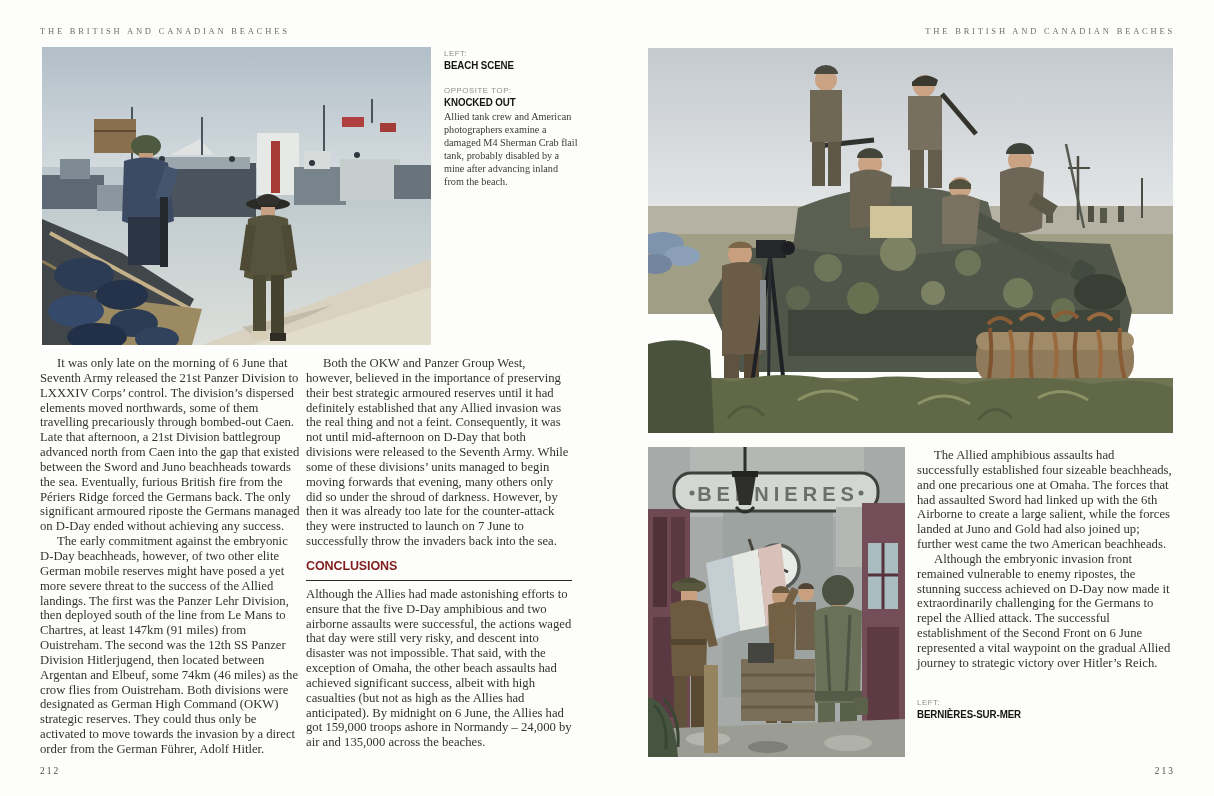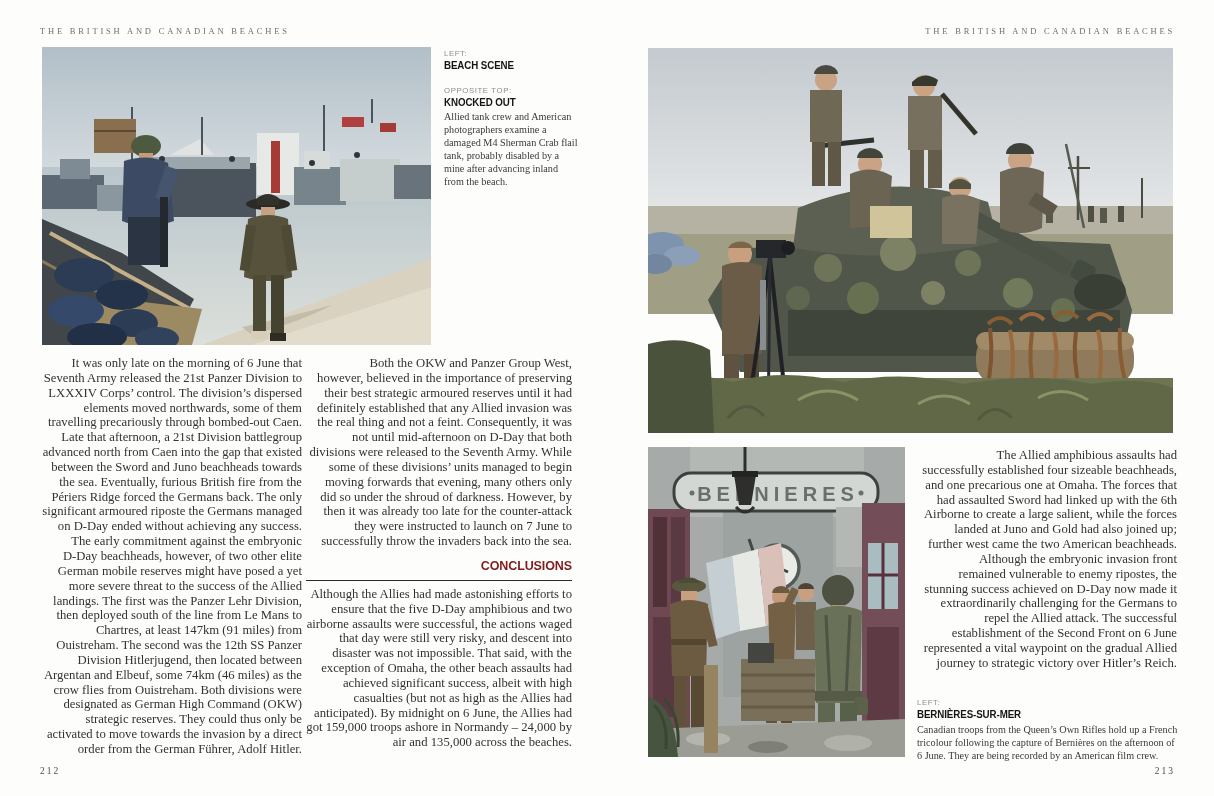--- a/index.html
+++ b/index.html
@@ -12,21 +12,21 @@
   .folio{position:absolute;bottom:20px;font-size:9.5px;letter-spacing:2px;color:#4d4c49;}
   .folio.left{left:40px;}
   .folio.right{right:39px;margin-left:24px;}
   .photo{position:absolute;display:block;}
   .capcol{position:absolute;left:444px;top:49px;width:134px;}
   .cap{margin:0 0 15px 0;}
   .cap-label{font-size:7.8px;letter-spacing:0.6px;color:#8e8d8a;font-family:Liberation Sans, sans-serif;}
   .cap-title{font-family:"Liberation Sans",sans-serif;font-weight:700;font-size:10.6px;
              letter-spacing:-0.1px;color:#141413;margin:1px 0 3px 0;transform-origin:left;transform:scaleX(.92);}
   .cap-body{font-size:10.2px;line-height:12.9px;color:#3a3937;}
-  .bodycol{position:absolute;top:356px;font-size:12.7px;line-height:14.85px;color:#333230;text-align:right;}
+  .bodycol{position:absolute;top:356px;font-size:12.7px;line-height:14.85px;color:#333230;text-align:left;}
   .bodycol p{margin:0;}
   .bodycol p.ind{text-indent:17px;}
   .subhead{font-family:"Liberation Sans",sans-serif;font-weight:700;font-size:12.5px;color:#7f1d1d;
            letter-spacing:-0.1px;border-bottom:1.6px solid #2a2a28;padding-bottom:6px;margin:10px 0 6px 0;}
   .rp-caption{position:absolute;left:917px;top:698px;width:262px;}
   .rp-caption .cap-body{font-size:10.2px;line-height:13px;}
   svg{display:block;}
 </style>
 </head>
 <body>
@@ -334,18 +334,17 @@
   </svg>
 
   <div class="bodycol" style="left:917px;top:448px;width:260px;">
     <p class="ind">The Allied amphibious assaults had successfully established four sizeable beachheads, and one precarious one at Omaha. The forces that had assaulted Sword had linked up with the 6th Airborne to create a large salient, while the forces landed at Juno and Gold had also joined up; further west came the two American beachheads.</p>
     <p class="ind">Although the embryonic invasion front remained vulnerable to enemy ripostes, the stunning success achieved on D-Day now made it extraordinarily challenging for the Germans to repel the Allied attack. The successful establishment of the Second Front on 6 June represented a vital waypoint on the gradual Allied journey to strategic victory over Hitler’s Reich.</p>
   </div>
 
   <div class="rp-caption">
     <div class="cap-label">LEFT:</div>
     <div class="cap-title">BERNIÈRES-SUR-MER</div>
-    <div class="cap-body">Canadian troops from the Queen’s Own Rifles hold up a French tricolour following the capture of Bernières on the afternoon of 6 June. They are being recorded by an American film crew.</div>
   </div>
 
   <div class="folio right">213</div>
 
 </div>
 
 </body></html>

